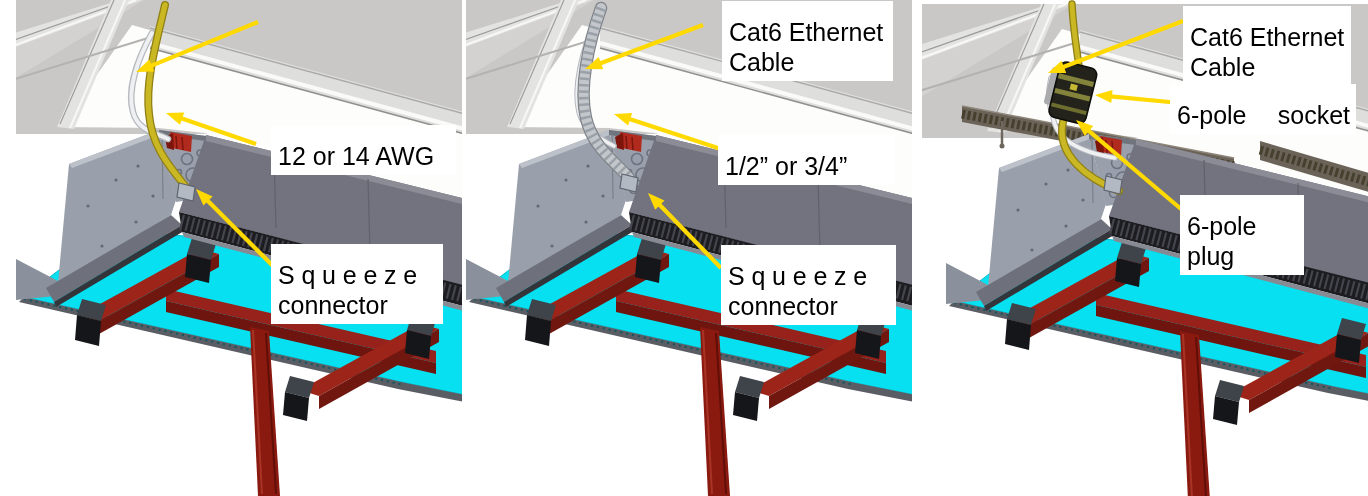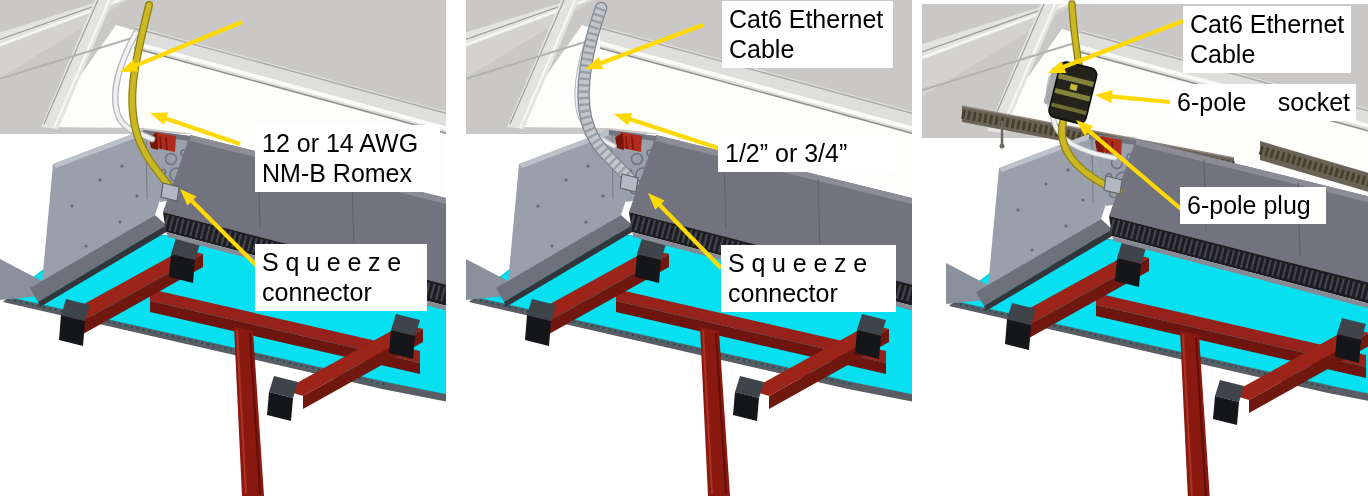--- a/index.html
+++ b/index.html
@@ -1,24 +1,24 @@
 <!DOCTYPE html>
 <html><head>
 <meta charset="utf-8">
 <style>
   html,body{margin:0;padding:0;background:#ffffff;}
   #stage{position:relative;width:1368px;height:496px;background:#ffffff;overflow:hidden;
          font-family:"Liberation Sans",sans-serif;}
   .panel{position:absolute;top:0;width:446px;height:496px;background:#ffffff;}
-  #panel-romex{left:0;text-decoration:underline;}
+  #panel-romex{left:16px;text-decoration:underline;}
   #panel-conduit{left:466px;}
   #panel-plug{left:922px;}
   svg.scene{position:absolute;left:0;top:0;display:block;}
   .callout{position:absolute;background:#ffffff;color:#000000;
-           font-size:25px;line-height:30px;padding:3px 6px 4px 7px;
+           font-size:25px;line-height:30px;padding:16px 6px 4px 7px;
            box-sizing:border-box;font-weight:400;}
   .callout .jst{text-align-last:justify;}
   .callout .ls{letter-spacing:.27em;}
 </style>
 </head>
 <body>
 
 <div id="stage">
 <svg width="0" height="0" style="position:absolute" aria-hidden="true">
 <defs>
@@ -108,21 +108,20 @@
         <polygon points="163,183 179,187 177,201 161,197" fill="#b3b9c2" stroke="#5f646e" stroke-width="1.2"></polygon>
         <line x1="242" y1="22" x2="132.0" y2="67.1" stroke="#ffd900" stroke-width="4.2"></line>
   <polygon points="120,72 133.3,59.5 138.2,71.6" fill="#ffd900"></polygon>
         <line x1="240" y1="144" x2="162.3" y2="117.2" stroke="#ffd900" stroke-width="4.2"></line>
   <polygon points="150,113 168.2,112.4 164.0,124.7" fill="#ffd900"></polygon>
         <line x1="257" y1="266" x2="189.2" y2="198.2" stroke="#ffd900" stroke-width="4.2"></line>
   <polygon points="180,189 196.6,196.4 187.4,205.6" fill="#ffd900"></polygon>
       </svg>
     <div class="callout" style="left:255px;top:125px;width:185px">
       <div>12 or 14 AWG</div>
-      <div>NM-B Romex</div>
     </div>
     <div class="callout" style="left:255px;top:244px;width:172px">
       <div class="ls">Squeeze</div>
       <div>connector</div>
     </div>
   </div>
 
   <div class="panel" id="panel-conduit">
     <svg class="scene" width="446" height="496" viewBox="0 0 446 496">
         <use href="#def-ceiling" xlink:href="#def-ceiling"></use>
@@ -192,18 +191,18 @@
         <line x1="259" y1="209" x2="163.9" y2="128.4" stroke="#ffd900" stroke-width="4.2"></line>
   <polygon points="154,120 171.2,126.0 162.8,136.0" fill="#ffd900"></polygon>
       </svg>
     <div class="callout" style="left:261px;top:6px;width:168px">
       <div>Cat6 Ethernet</div>
       <div>Cable</div>
     </div>
     <div class="callout" style="left:248px;top:84px;width:186px">
       <div class="jst">6-pole socket</div>
     </div>
-    <div class="callout" style="left:258px;top:187px;width:146px">
+    <div class="callout" style="left:258px;top:195px;width:124px">
       <div>6-pole plug</div>
     </div>
   </div>
 
 </div>
 
 </body></html>

